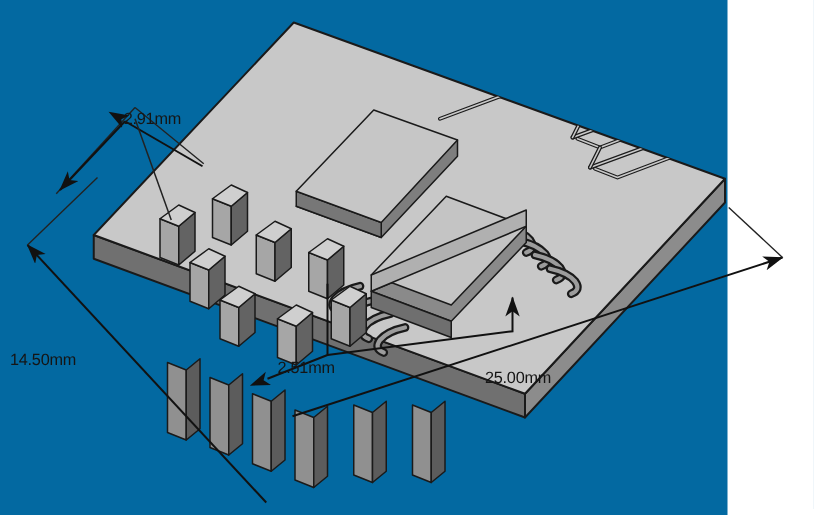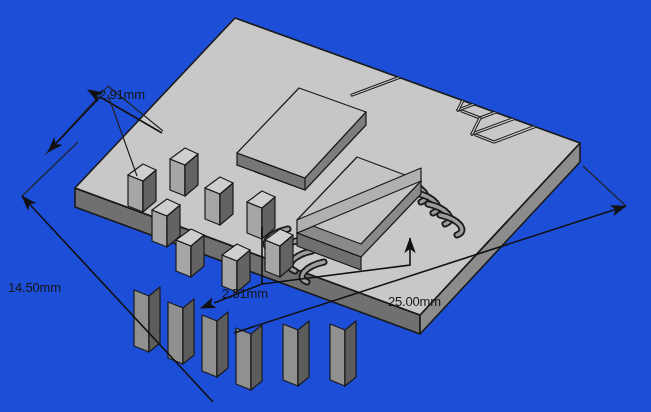--- a/index.html
+++ b/index.html
@@ -8,23 +8,23 @@
     background: #ffffff;
   }
   body {
     width: 651px;
     height: 412px;
     overflow: hidden;
     font-family: "Liberation Sans", sans-serif;
   }
   #drawing-root {
     position: relative;
-    width: 651px;
+    width: 582px;
     height: 412px;
-    background: #1d4ed8;
+    background: #0369a1;
   }
   svg.cad {
     display: block;
     width: 651px;
     height: 412px;
   }
   .dim-text {
     font-family: "Liberation Sans", sans-serif;
     font-size: 13px;
     fill: #151515;

